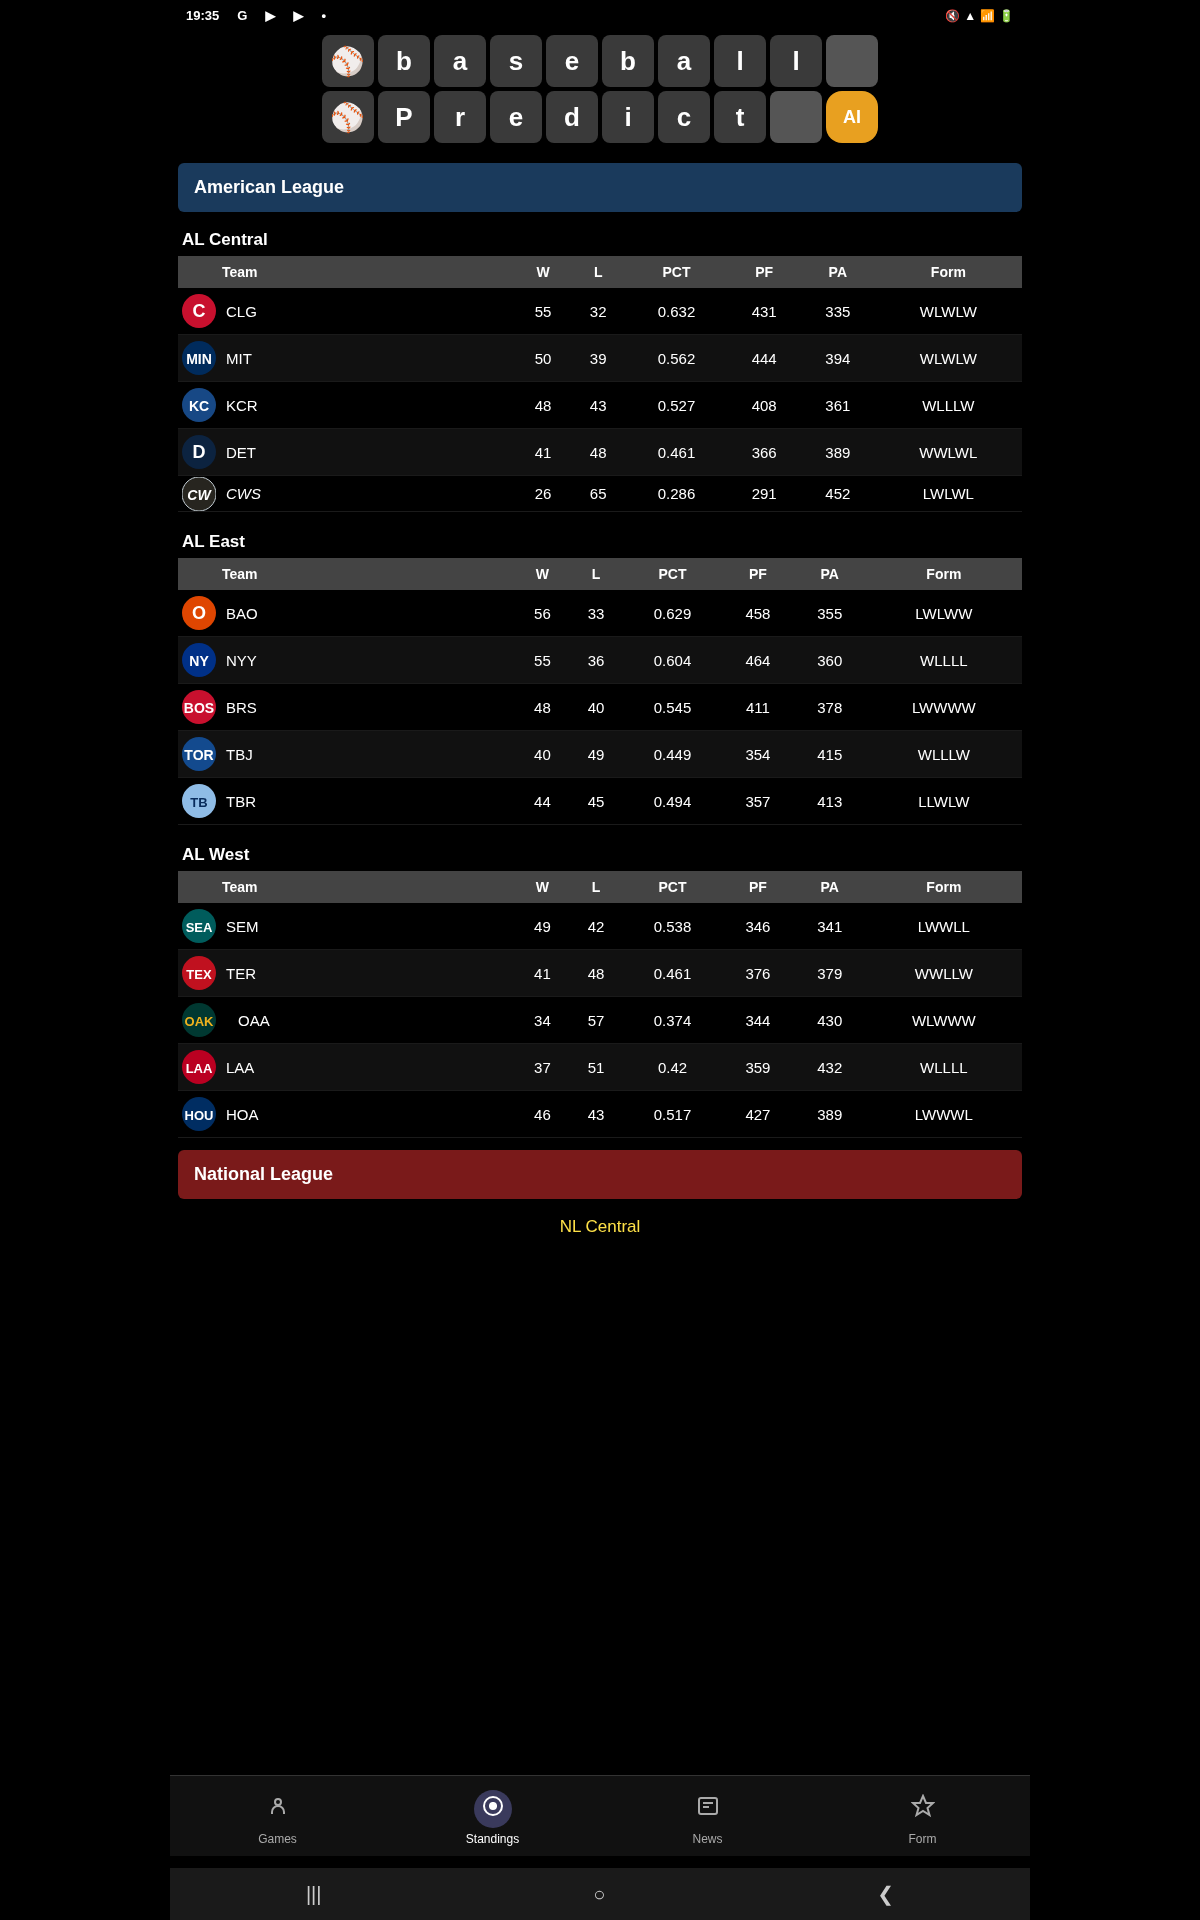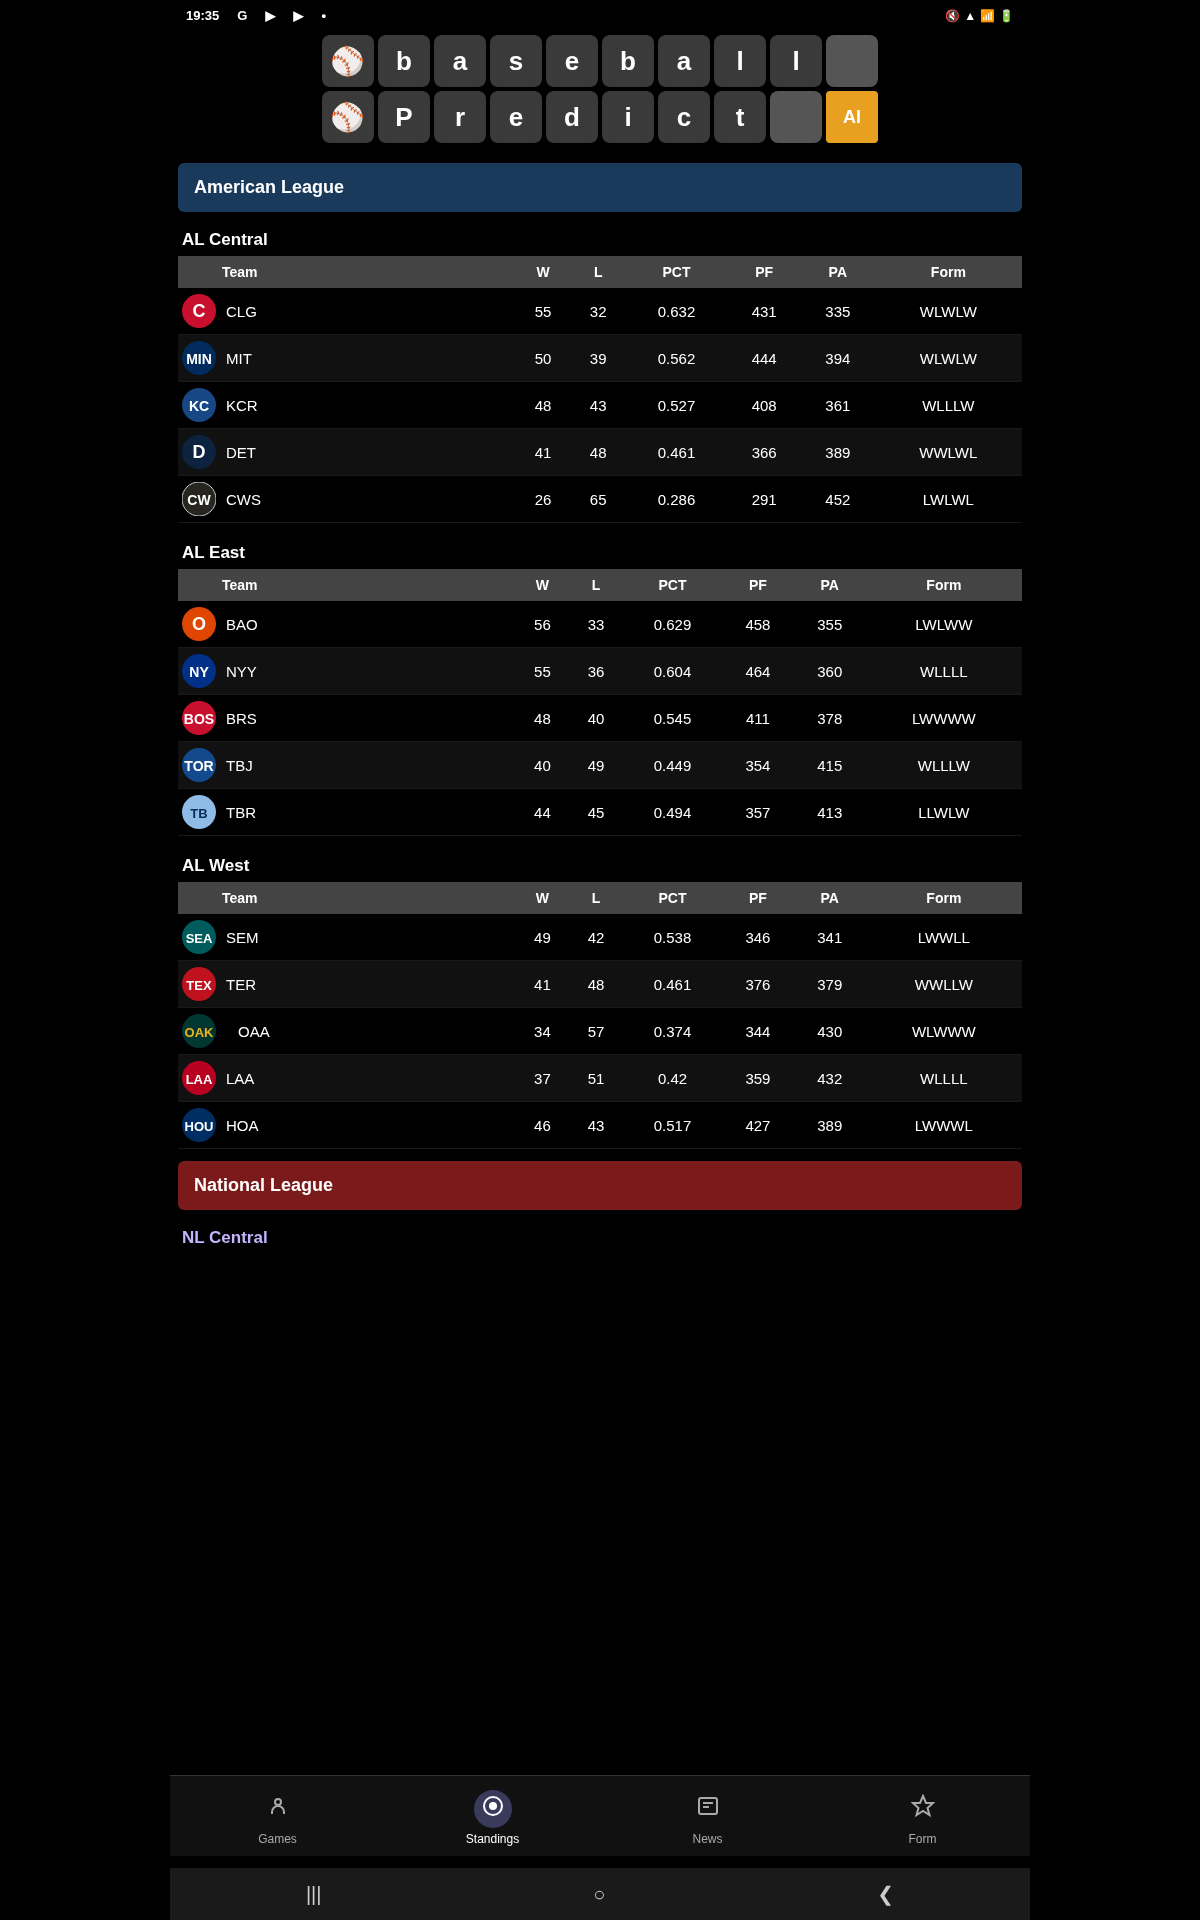--- a/index.html
+++ b/index.html
@@ -54,21 +54,21 @@
     }
     .logo-tile.baseball-icon {
       background: #3a3a3a;
       font-size: 28px;
     }
     .logo-tile.ai-badge {
       background: #e8a020;
       color: #fff;
       font-size: 18px;
       font-weight: 800;
-      border-radius: 4px;
+      border-radius: 16px;
     }
     .logo-row2 { margin-top: 4px; }
 
     
     .league-header {
       padding: 14px 16px;
       font-size: 18px;
       font-weight: 700;
       border-radius: 6px;
       margin: 4px 0 10px;
@@ -172,22 +172,23 @@
       font-size: 20px;
       color: #ccc;
       cursor: pointer;
       padding: 10px 20px;
     }
 
     
     .nl-central-preview {
       padding: 8px 4px 6px;
       font-size: 17px;
-      font-weight: 700;
-      color: #c4b5fd;
+      font-weight: 400;
+      color: #fde047;
+      text-align: center;
     }
     .content-area {
       padding: 0 8px;
       padding-bottom: 160px;
     }
   </style>
 </head>
 <body>
 
 <div class="status-bar">
@@ -321,21 +322,21 @@
           </div>
         </td>
         <td>41</td>
         <td>48</td>
         <td>0.461</td>
         <td>366</td>
         <td>389</td>
         <td>WWLWL</td>
       </tr>
         <tr>
-        <td style="display:table-cell; padding: 6px 4px;">
+        <td style="display:table-cell; padding: 0 4px; font-style: italic;">
           <div style="display:flex; align-items:center; gap:10px;">
             <span style="width:34px;height:34px;display:inline-flex;">
                 <svg width="34" height="34" viewBox="0 0 34 34">
                   <circle cx="17" cy="17" r="17" fill="#27251f" stroke="#c4ced4" stroke-width="1"></circle>
                   <text x="17" y="23" text-anchor="middle" font-size="14" font-weight="bold" fill="white">CW</text>
                 </svg>
               </span>
             <span>CWS</span>
           </div>
         </td>

